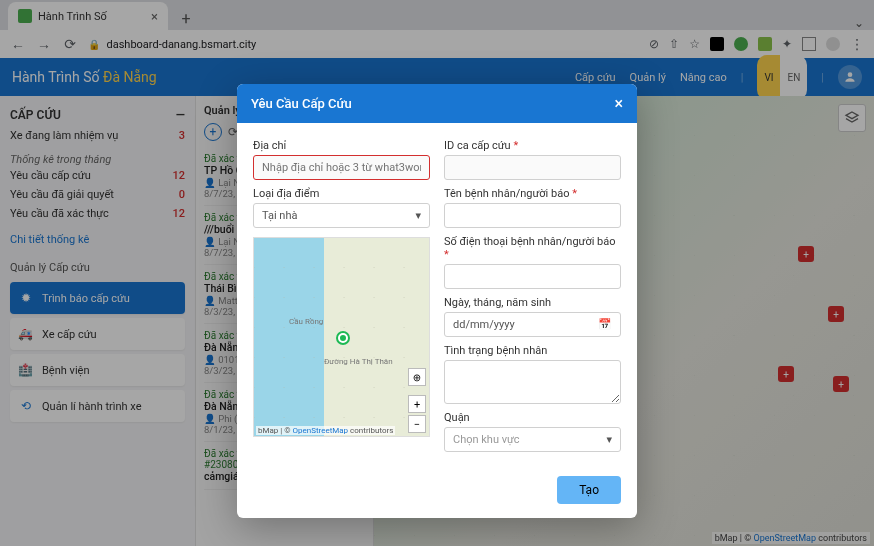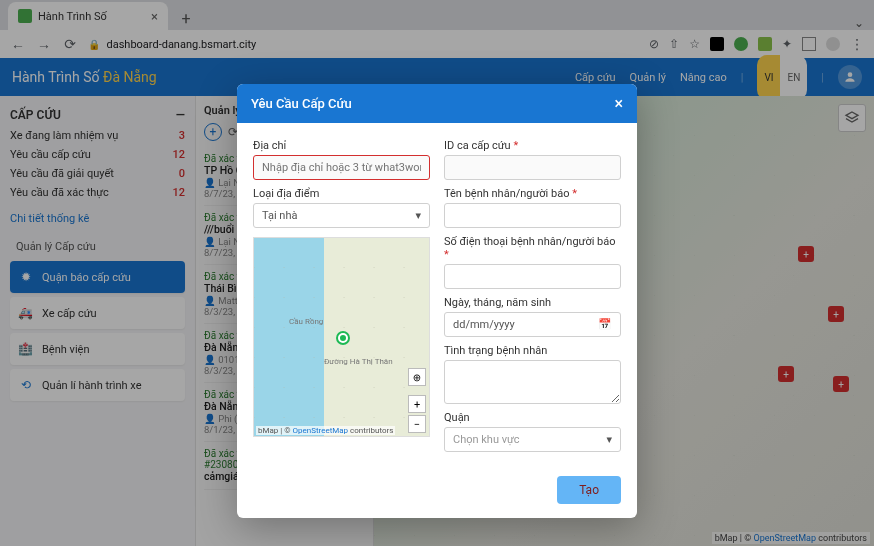--- a/index.html
+++ b/index.html
@@ -33,21 +33,21 @@
   
   .main { position: absolute; top: 96px; left: 0; right: 0; bottom: 0; display: flex; }
   
   .sidebar { width: 196px; background: #f5f5f7; border-right: 1px solid #e0e0e0; padding: 8px 10px; overflow-y: auto; }
   .side-h { display: flex; align-items: center; justify-content: space-between; font-weight: 600; font-size: 12px; color: #333; padding: 4px 0; }
   .side-stat-row { display: flex; justify-content: space-between; font-size: 11px; color: #333; padding: 3px 0; }
   .side-stat-row .val { color: #333; font-weight: 500; }
   .side-stat-row .val.red { color: #d32f2f; }
   .side-sub { font-size: 11px; font-style: italic; color: #666; margin-top: 8px; }
   .side-link { color: #1976d2; font-size: 11px; margin-top: 10px; display: inline-block; }
-  .side-label { font-size: 11px; color: #555; margin: 14px 6px 8px; }
+  .side-label { font-size: 11px; color: #555; margin: 14px 0 8px; }
   .nav-item { display: flex; align-items: center; gap: 8px; padding: 8px 8px; border-radius: 4px; font-size: 11px; color: #333; margin-bottom: 4px; background: #fff; box-shadow: 0 1px 2px rgba(0,0,0,0.06);}
   .nav-item.active { background: #1976d2; color: #fff; }
   .nav-icon { width: 16px; height: 16px; display:flex; align-items:center; justify-content:center; font-size:12px; }
   
   .middle { width: 178px; background: #fafafa; border-right: 1px solid #e0e0e0; padding: 8px; overflow: hidden; }
   .mid-head { display:flex; align-items:center; gap:6px; margin-bottom:6px;}
   .mid-title { font-size: 11px; font-weight:600; color:#333; }
   .add-btn { width: 18px; height: 18px; border-radius: 50%; border: 1px solid #1976d2; color:#1976d2; display:flex; align-items:center; justify-content:center; font-size:12px; }
   .refresh-btn { color:#666; font-size:12px;}
   .case { padding: 6px 0; border-bottom: 1px solid #eee; font-size: 10px; }
@@ -85,21 +85,21 @@
      linear-gradient(-60deg, rgba(180,180,160,0.2) 1px, transparent 1px);
      background-size: 30px 30px; }
   .mm-pin { position:absolute; left:48%; top:48%; width:10px; height:10px; background:#1db954; border:2px solid #fff; border-radius:50%; box-shadow:0 0 0 2px #1db954;}
   .mm-label { position:absolute; left:40%; top:60%; font-size:8px; color:#777;}
   .mm-ctrls { position:absolute; right:3px; bottom:3px; display:flex; flex-direction:column; gap:2px; }
   .mm-btn { width:18px; height:18px; background:#fff; border:1px solid #bbb; font-size:11px; display:flex; align-items:center; justify-content:center;}
   .mm-loc { position:absolute; right:3px; top:130px; width:18px; height:18px; background:#fff; border:1px solid #bbb; display:flex; align-items:center; justify-content:center; font-size:10px;}
   .mm-cred { position:absolute; bottom:1px; left:2px; font-size:8px; color:#555; background:rgba(255,255,255,0.7); padding:0 2px;}
   .mm-cred a { color:#1976d2; }
   .modal-foot { padding: 10px 16px 14px; display:flex; justify-content:flex-end; }
-  .create-btn { background:#64b5f6; color:#7f1d1d; border:none; padding:7px 22px; border-radius:4px; font-size:12px; }
+  .create-btn { background:#64b5f6; color:#000000; border:none; padding:7px 22px; border-radius:4px; font-size:12px; }
   
   svg { display:block; }
 </style>
 </head>
 <body>
 
 <div class="browser-chrome">
   <div class="tabs-row">
     <div class="tab">
       <span class="favicon"></span>
@@ -159,37 +159,38 @@
 <div class="main">
   <div class="sidebar">
     <div class="side-h">
       <span>CẤP CỨU</span>
       <span>—</span>
     </div>
     <div class="side-stat-row">
       <span>Xe đang làm nhiệm vụ</span>
       <span class="val red">3</span>
     </div>
+    <div class="side-sub">Thống kê trong tháng</div>
     <div class="side-stat-row">
       <span>Yêu cầu cấp cứu</span>
       <span class="val red">12</span>
     </div>
     <div class="side-stat-row">
       <span>Yêu cầu đã giải quyết</span>
       <span class="val red">0</span>
     </div>
     <div class="side-stat-row">
       <span>Yêu cầu đã xác thực</span>
       <span class="val red">12</span>
     </div>
     <a class="side-link">Chi tiết thống kê</a>
     <div class="side-label">Quản lý Cấp cứu</div>
     <div class="nav-item active">
       <span class="nav-icon">✹</span>
-      <span>Quận báo cấp cứu</span>
+      <span>Trình báo cấp cứu</span>
     </div>
     <div class="nav-item">
       <span class="nav-icon" style="color:#1976d2">🚑</span>
       <span>Xe cấp cứu</span>
     </div>
     <div class="nav-item">
       <span class="nav-icon" style="color:#1976d2">🏥</span>
       <span>Bệnh viện</span>
     </div>
     <div class="nav-item">

